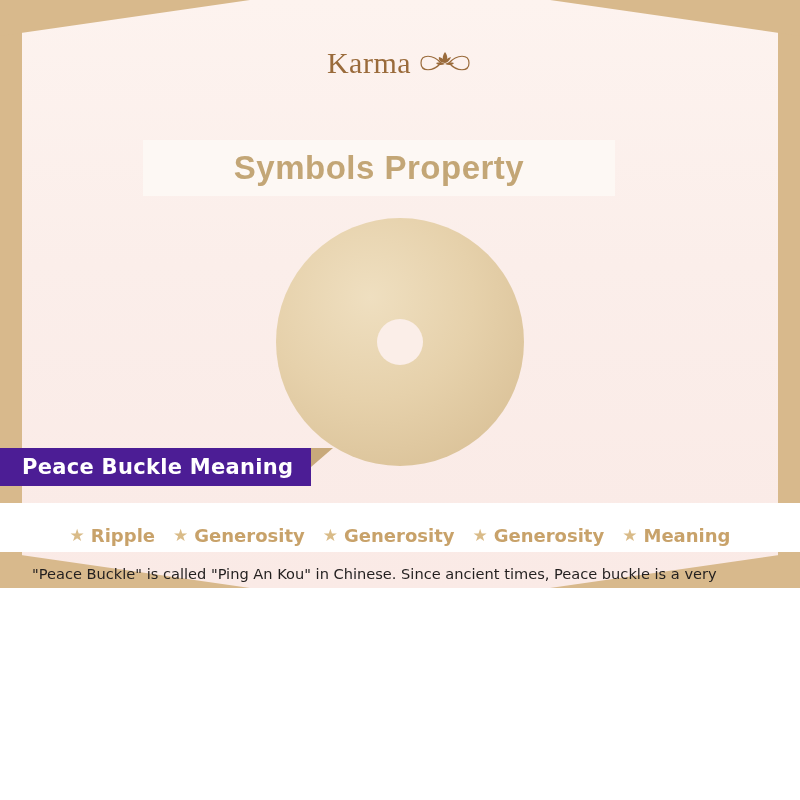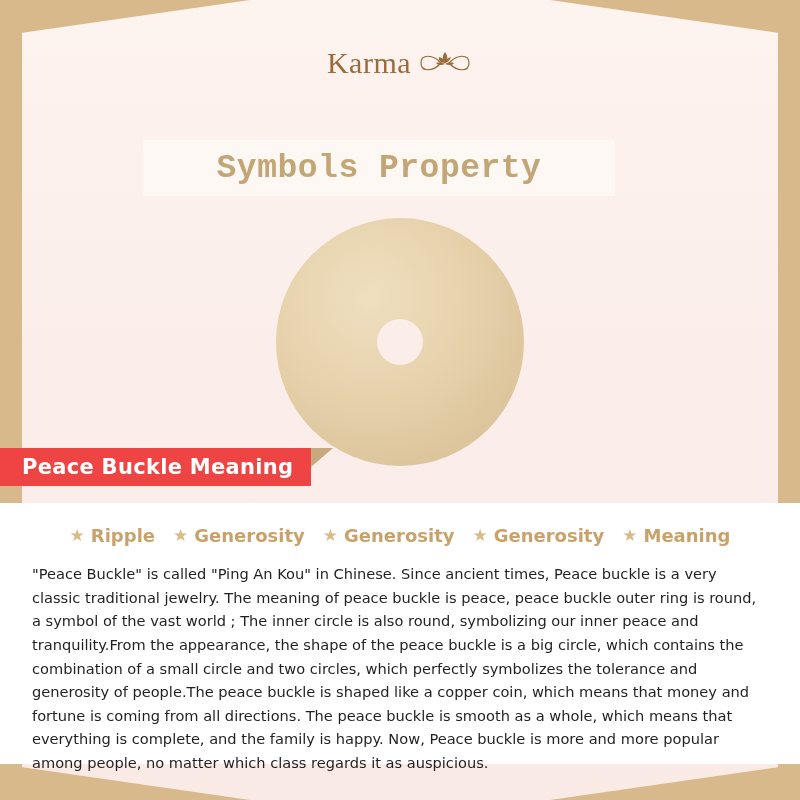--- a/index.html
+++ b/index.html
@@ -10,21 +10,21 @@
     width: 800px;
     height: 800px;
     font-family: "Liberation Sans", sans-serif;
     background: #ffffff;
     overflow: hidden;
   }
 
   .page {
     position: relative;
     width: 800px;
-    height: 800px;
+    height: 588px;
     background: #fdf6f3;
     overflow: hidden;
   }
 
   
   .corner {
     position: absolute;
     background: #d8b98c;
   }
   .corner-tl {
@@ -120,21 +120,21 @@
     display: flex;
     align-items: center;
     justify-content: center;
   }
   .title-banner h1 {
     margin: 4px;
     font-size: 33px;
     font-weight: bold;
     color: #c3a676;
     letter-spacing: 0.5px;
-    font-family: Liberation Mono, monospace;
+    font-family: Liberation Sans, sans-serif;
   }
 
   
   .disc-area {
     position: absolute;
     top: 200px;
     left: 0;
     right: 0;
     height: 240px;
   }
@@ -162,21 +162,21 @@
   
   .section-tag {
     position: absolute;
     top: 448px;
     left: 0;
     height: 38px;
     display: flex;
     align-items: center;
   }
   .tag-body {
-    background: #ef4444;
+    background: #4c1d95;
     color: #ffffff;
     font-size: 21px;
     font-weight: bold;
     padding: 7px 18px 7px 22px;
     font-family: "DejaVu Sans", sans-serif;
     letter-spacing: 0.3px;
   }
   .tag-point {
     width: 0; height: 0;
     border-top: 19px solid #c8a97b;

